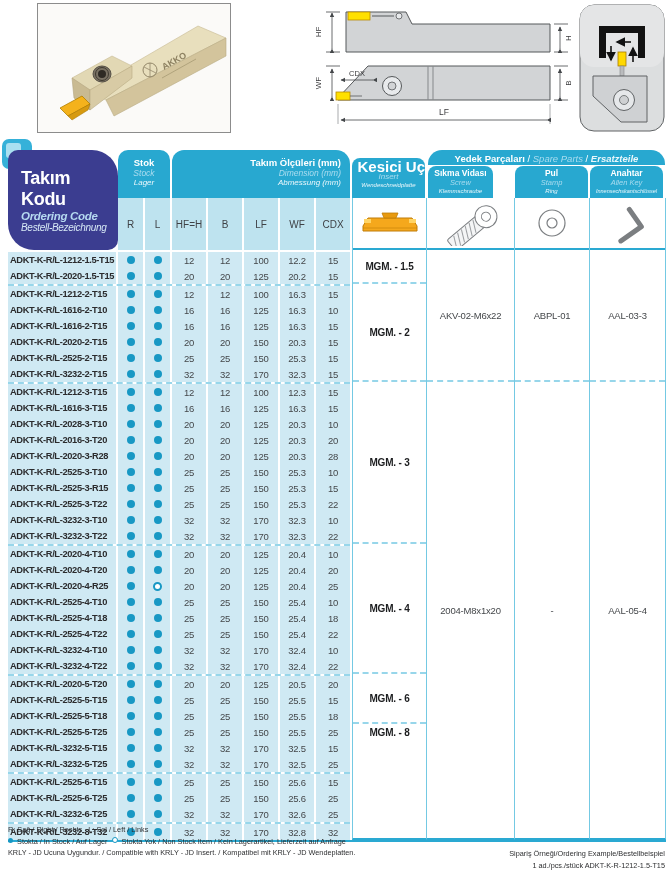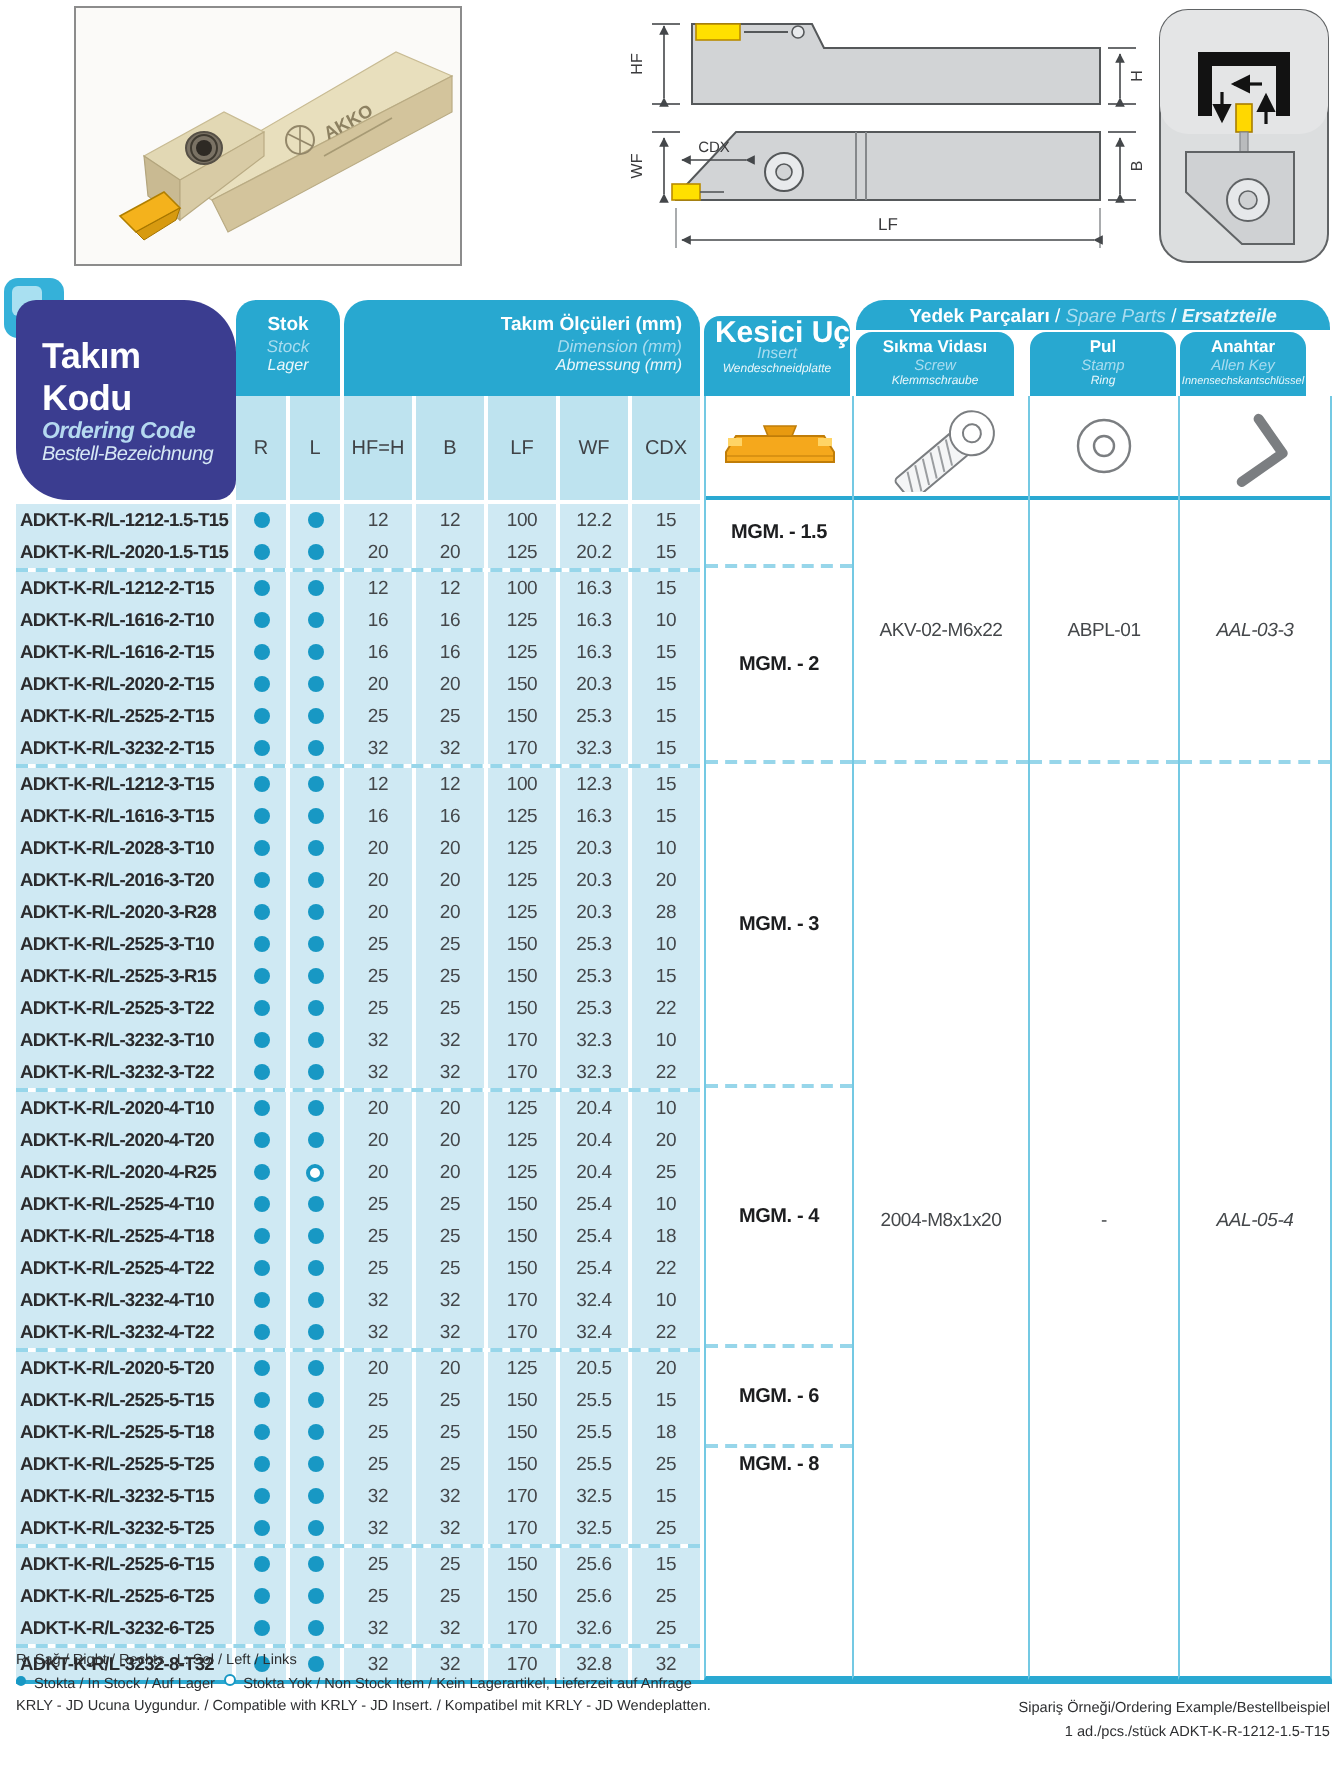--- a/index.html
+++ b/index.html
@@ -46,23 +46,23 @@
               border-radius:14px 14px 0 0;}
   .spare-band .title{font-size:9.5px;padding-top:3px;line-height:11px;}
   .spare-band .title .b{font-weight:bold;}
   .spare-band .title .i{font-style:italic;color:#a9dcef;}
   .spare-band .title .ig{font-style:italic;font-weight:bold;color:#eaf7fb;}
   .spare-white{position:absolute;left:428px;top:165px;width:237px;height:33px;background:#fff;}
   .spare-h{position:absolute;top:166px;height:32px;border-radius:8px 8px 0 0;padding-top:3px;}
   .spare-h .h1{font-size:8.5px;line-height:9.5px;}
   .spare-h .h2{font-size:7.5px;line-height:8.5px;}
   .spare-h .h3{font-size:6px;line-height:8px;}
-  .sh-screw{left:428px;width:79px;}
+  .sh-screw{left:428px;width:65px;}
   .sh-ring{left:515px;width:73px;}
-  .sh-key{left:590px;width:63px;}
+  .sh-key{left:590px;width:73px;}
   .sh-key .h3{font-size:5.5px;}
 
   
   .subrow{position:absolute;left:118px;top:198px;width:232px;height:52px;display:flex;}
   .subrow .sc{background:#bee3ef;margin-right:2px;display:flex;align-items:center;
               justify-content:center;font-size:10px;color:#3f4246;}
   .subrow .sc:last-child{margin-right:0;}
   .w25{width:25px;}.w34{width:34px;}
 
   
@@ -78,21 +78,21 @@
   .dot{width:8px;height:8px;border-radius:50%;background:#1898c4;}
   .dot.hollow{box-sizing:border-box;background:#fff;border:2px solid #1898c4;width:9px;height:9px;}
 
   
   .rcol{position:absolute;top:198px;height:642px;box-sizing:border-box;
         border-left:1px solid #74c9e3;border-bottom:2px solid #2aa9d2;background:#fff;}
   .rcol.last{border-right:1px solid #74c9e3;}
   .col-insert{left:352px;width:74px;}
   .col-screw{left:426px;width:88px;}
   .col-ring{left:514px;width:75px;}
-  .col-key{left:589px;width:77px;font-style:italic;}
+  .col-key{left:589px;width:77px;}
   .icon-cell{height:50px;border-bottom:2px solid #2aa9d2;display:flex;
              align-items:center;justify-content:center;}
   .mgm-cell{display:flex;align-items:center;justify-content:center;
             font-size:10px;font-weight:bold;color:#1d1e20;letter-spacing:-0.2px;}
   .mgm-cell.sep{border-bottom:2px dashed #97d6ea;}
   .spare-cell{display:flex;align-items:center;justify-content:center;
               font-size:9.5px;color:#44474a;letter-spacing:-0.2px;}
   .spare-cell.sep{border-bottom:2px dashed #97d6ea;}
 
   .bottom-line{position:absolute;left:8px;top:840px;width:658px;height:2px;background:#2aa9d2;}

